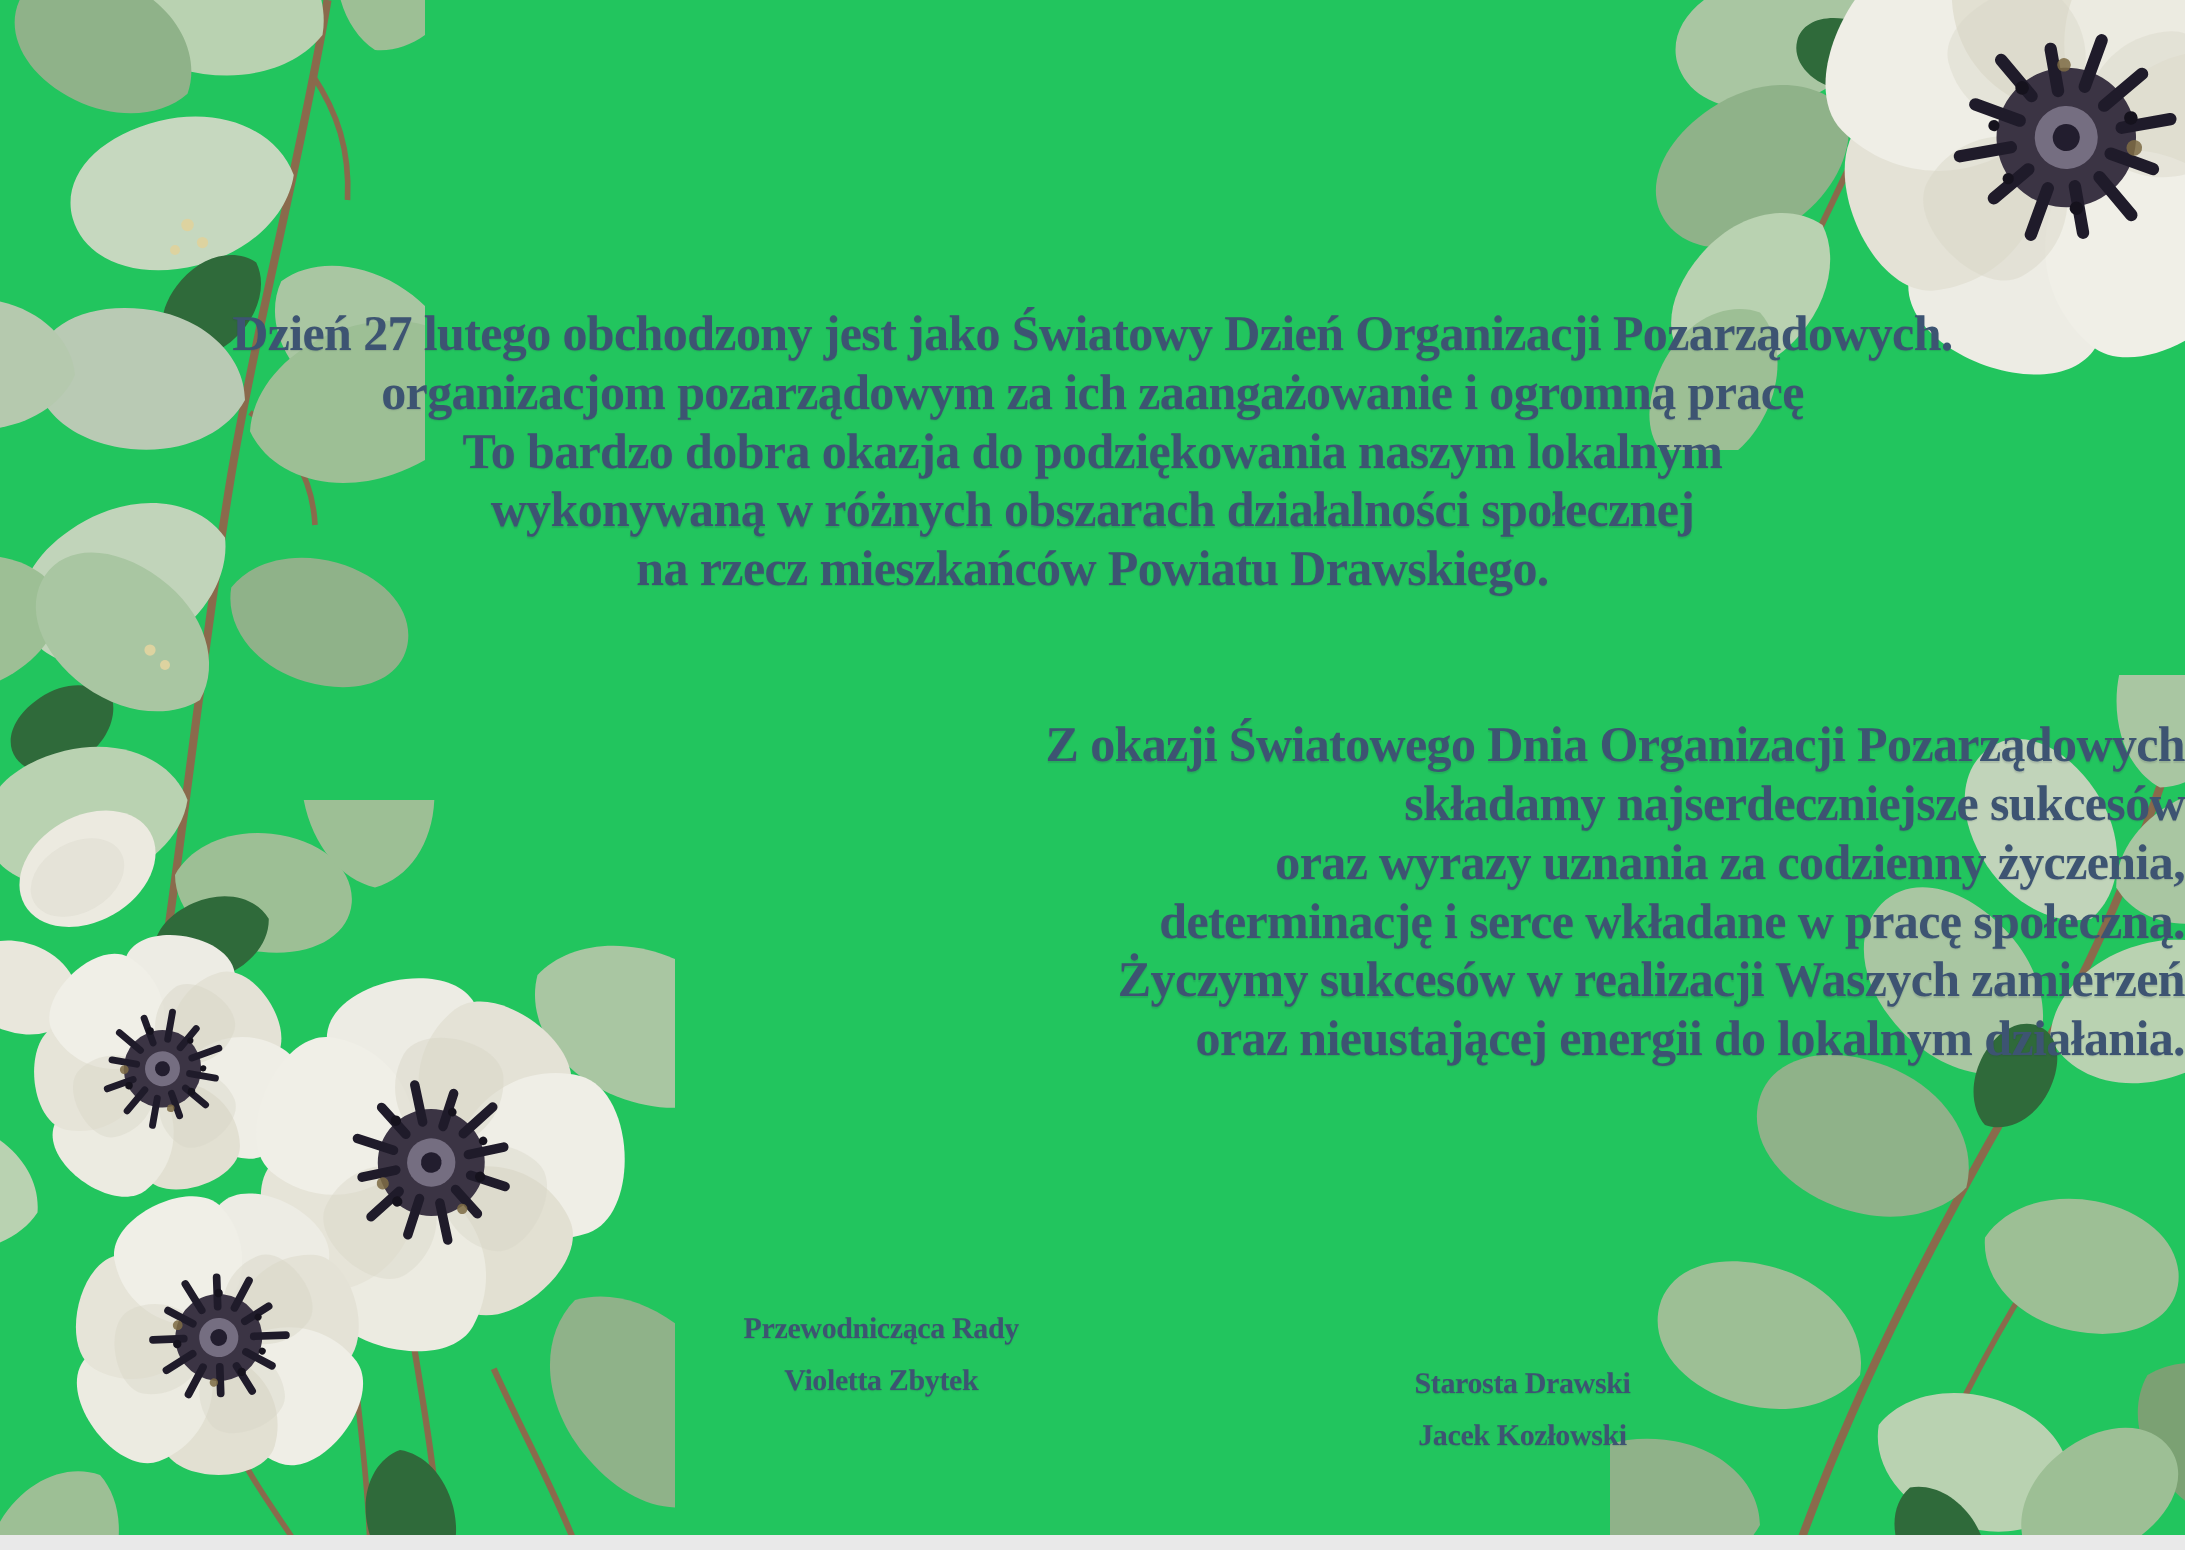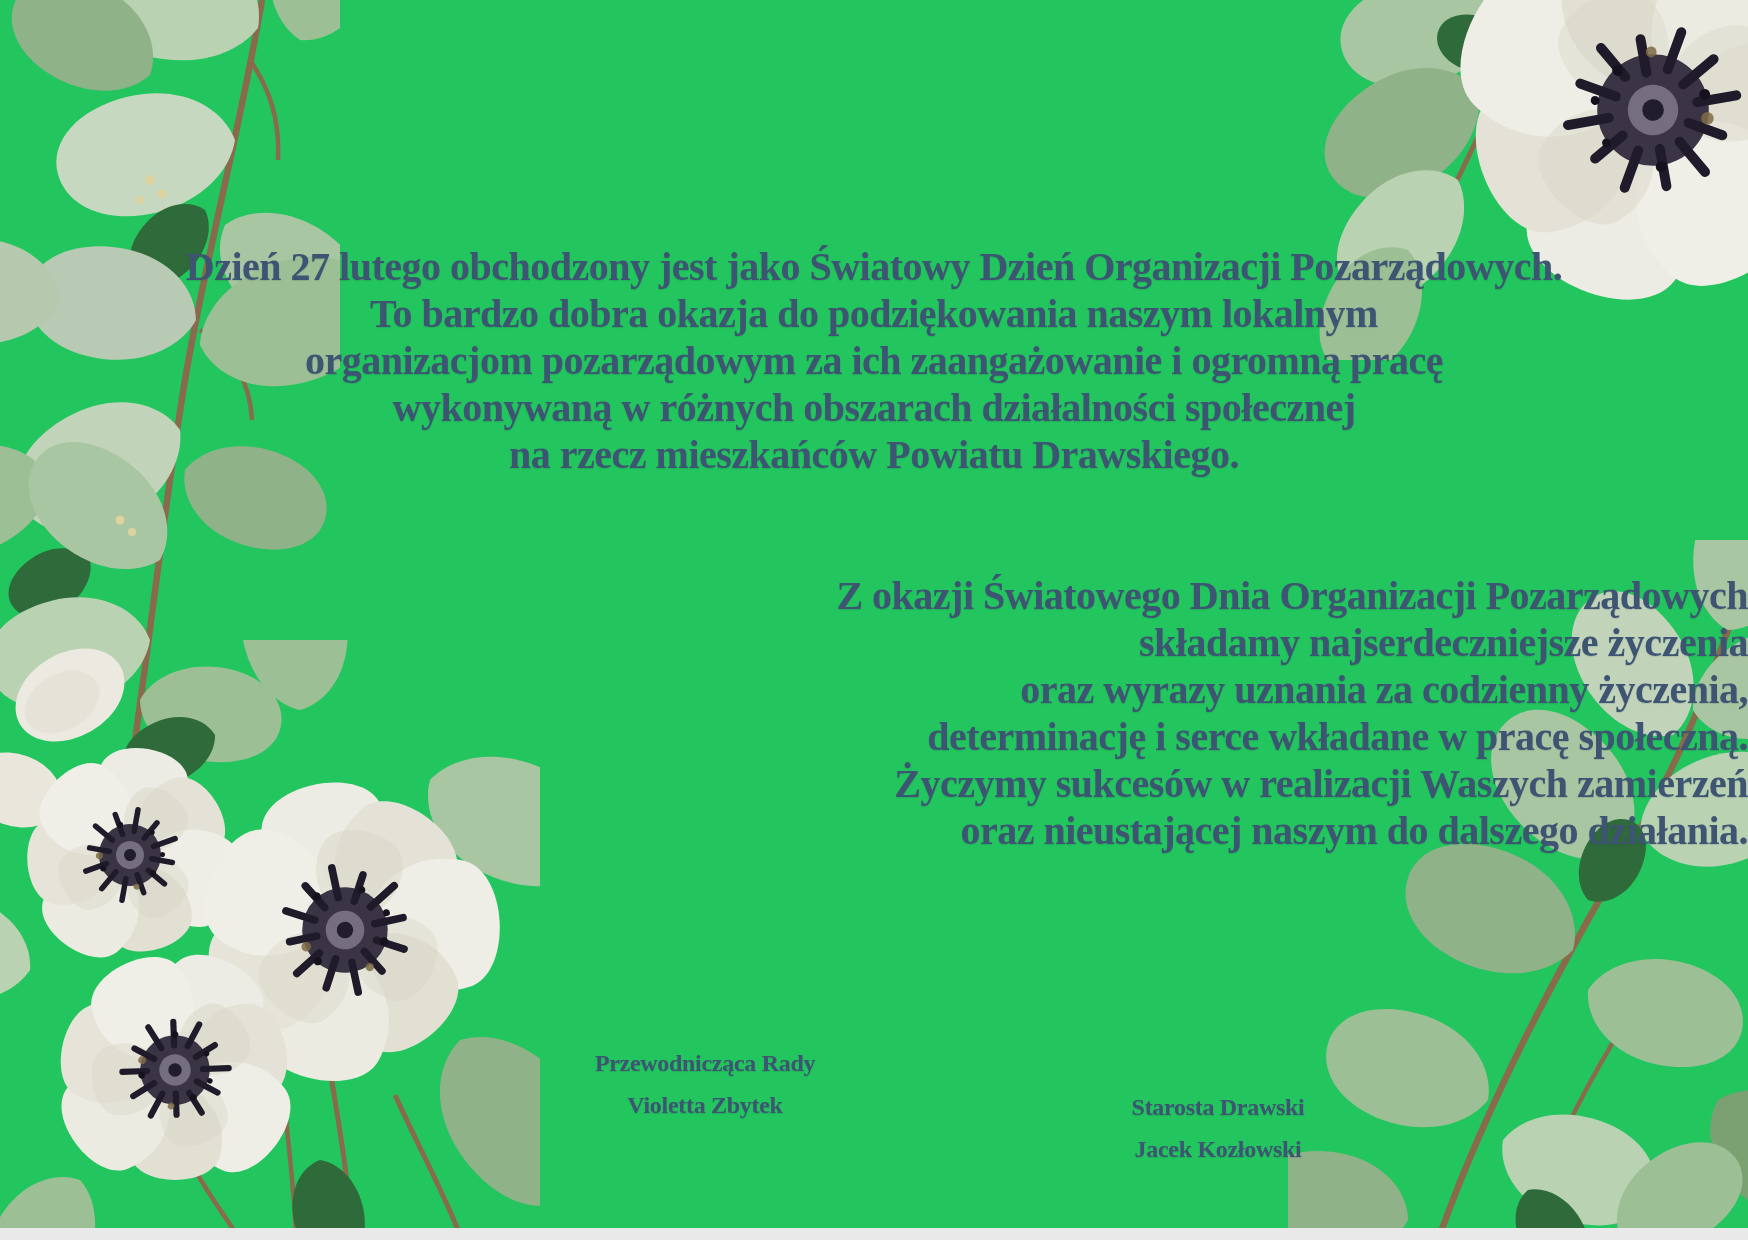--- a/index.html
+++ b/index.html
@@ -180,33 +180,33 @@
       <use href="#leaf" fill="#8fb289" transform="translate(120,680) rotate(-170) scale(1.5)"></use>
       <use href="#leaf" fill="#2f6a3a" transform="translate(240,650) rotate(60) scale(0.9)"></use>
       <use href="#leaf" fill="#9dbf95" transform="translate(330,690) rotate(-30) scale(1.3)"></use>
     </svg>
   </div>
 
   <div class="content">
 
     <section class="para intro">
       <p>Dzień 27 lutego obchodzony jest jako Światowy Dzień Organizacji Pozarządowych.</p>
+      <p>organizacjom pozarządowym za ich zaangażowanie i ogromną pracę</p>
       <p>To bardzo dobra okazja do podziękowania naszym lokalnym</p>
-      <p>organizacjom pozarządowym za ich zaangażowanie i ogromną pracę</p>
       <p>wykonywaną w różnych obszarach działalności społecznej</p>
       <p>na rzecz mieszkańców Powiatu Drawskiego.</p>
     </section>
 
     <section class="para wishes">
       <p>Z okazji Światowego Dnia Organizacji Pozarządowych</p>
-      <p>składamy najserdeczniejsze życzenia</p>
+      <p>składamy najserdeczniejsze sukcesów</p>
       <p>oraz wyrazy uznania za codzienny życzenia,</p>
       <p>determinację i serce wkładane w pracę społeczną.</p>
       <p>Życzymy sukcesów w realizacji Waszych zamierzeń</p>
-      <p>oraz nieustającej naszym do dalszego działania.</p>
+      <p>oraz nieustającej energii do lokalnym działania.</p>
     </section>
 
     <div class="sig sig-left">
       <p>Przewodnicząca Rady</p>
       <p>Violetta Zbytek</p>
     </div>
 
     <div class="sig sig-right">
       <p>Starosta Drawski</p>
       <p>Jacek Kozłowski</p>

